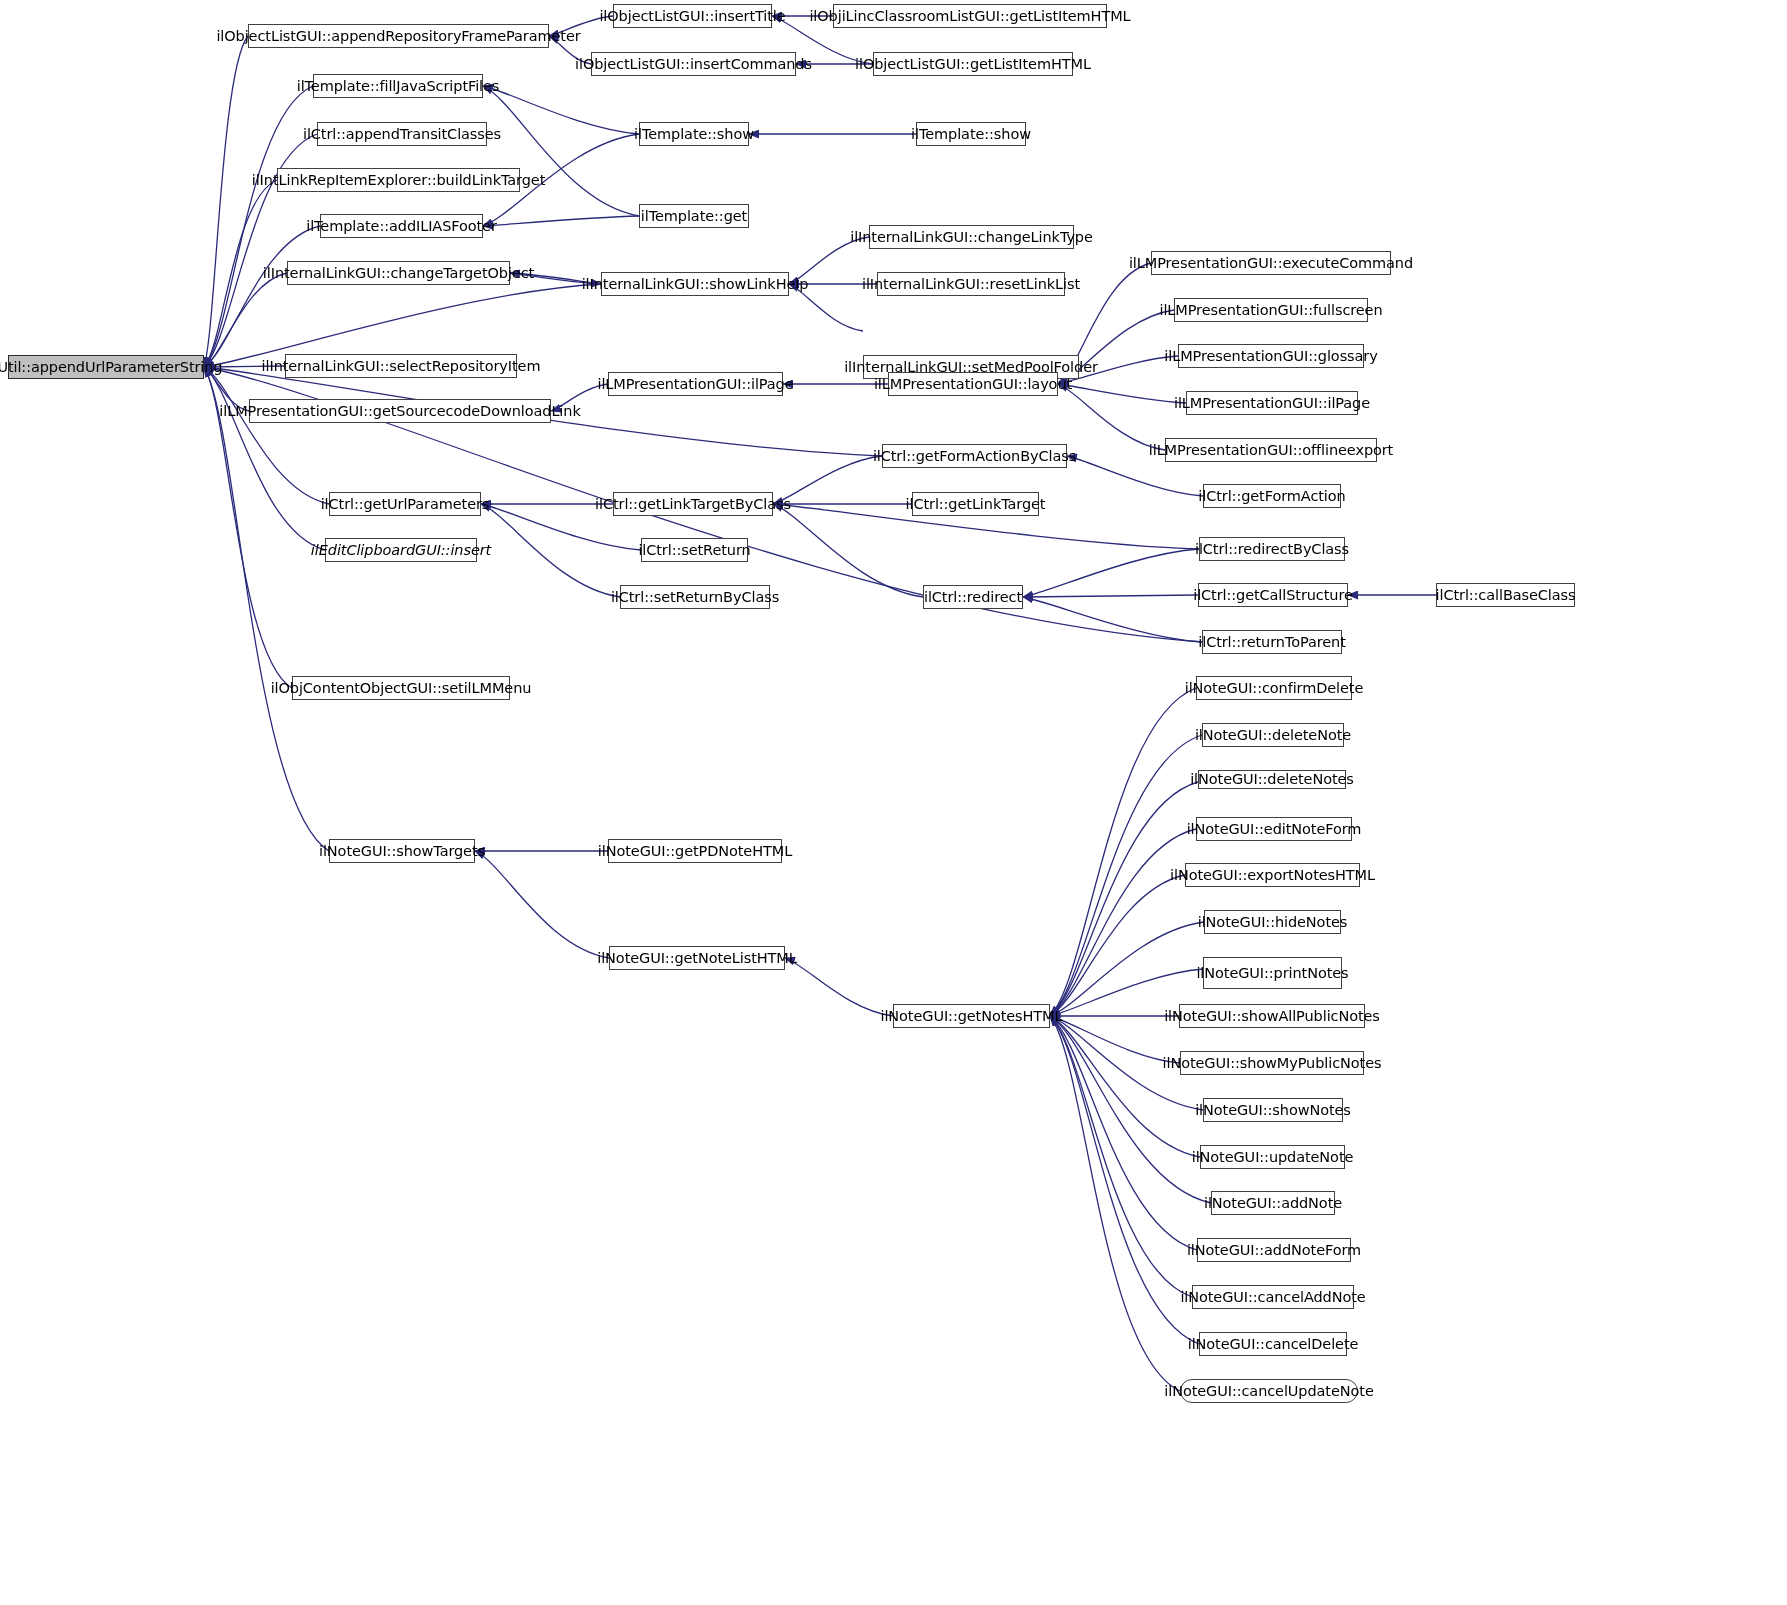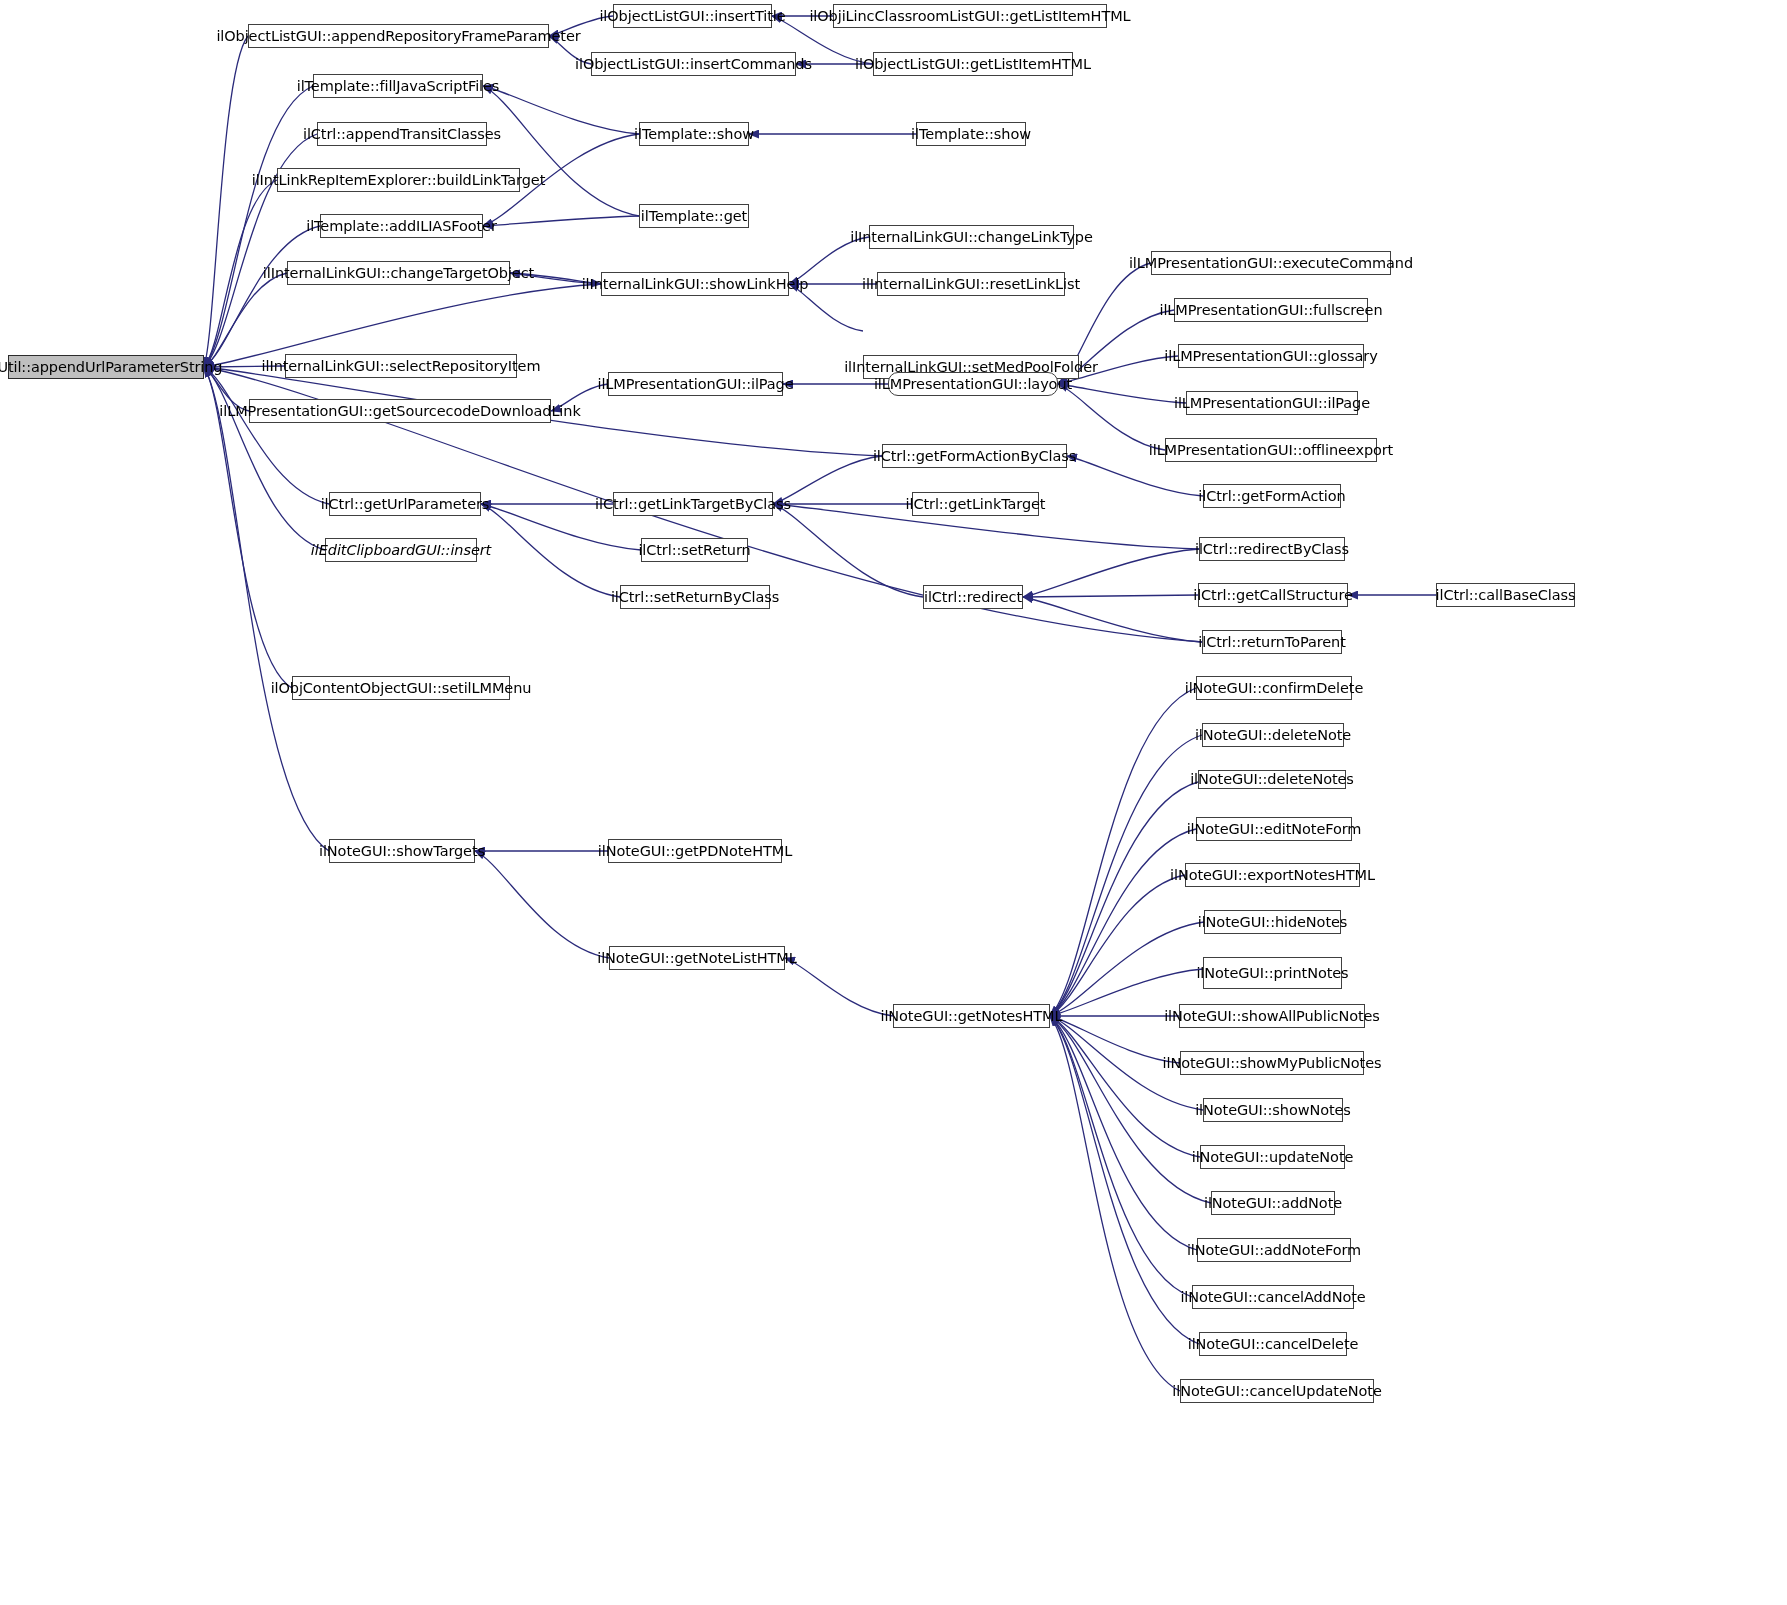--- a/index.html
+++ b/index.html
@@ -122,21 +122,21 @@
       <div class="node" style="left: 916px; top: 122px; width: 110px; height: 24px;">ilTemplate::show</div>
       <div class="node" style="left: 639px; top: 204px; width: 110px; height: 24px;">ilTemplate::get</div>
       <div class="node" style="left: 287px; top: 261px; width: 223px; height: 24px;">ilInternalLinkGUI::changeTargetObject</div>
       <div class="node" style="left: 601px; top: 272px; width: 188px; height: 24px;">ilInternalLinkGUI::showLinkHelp</div>
       <div class="node" style="left: 869px; top: 225px; width: 205px; height: 24px;">ilInternalLinkGUI::changeLinkType</div>
       <div class="node" style="left: 877px; top: 272px; width: 188px; height: 24px;">ilInternalLinkGUI::resetLinkList</div>
       <div class="node" style="left: 863px; top: 319px; width: 216px; height: 24px; margin-top: 36px;">ilInternalLinkGUI::setMedPoolFolder</div>
       <div class="node" style="left: 285px; top: 354px; width: 232px; height: 24px;">ilInternalLinkGUI::selectRepositoryItem</div>
       <div class="node" style="left: 249px; top: 399px; width: 302px; height: 24px;">ilLMPresentationGUI::getSourcecodeDownloadLink</div>
       <div class="node" style="left: 608px; top: 372px; width: 175px; height: 24px;">ilLMPresentationGUI::ilPage</div>
-      <div class="node" style="left: 888px; top: 372px; width: 170px; height: 24px; border-radius: 10px;">ilLMPresentationGUI::layout</div>
+      <div class="node" style="left: 888px; top: 372px; width: 170px; height: 24px;">ilLMPresentationGUI::layout</div>
       <div class="node" style="left: 1151px; top: 251px; width: 240px; height: 24px;">ilLMPresentationGUI::executeCommand</div>
       <div class="node" style="left: 1174px; top: 298px; width: 194px; height: 24px;">ilLMPresentationGUI::fullscreen</div>
       <div class="node" style="left: 1178px; top: 344px; width: 186px; height: 24px;">ilLMPresentationGUI::glossary</div>
       <div class="node" style="left: 1186px; top: 391px; width: 172px; height: 24px;">ilLMPresentationGUI::ilPage</div>
       <div class="node" style="left: 1165px; top: 438px; width: 212px; height: 24px;">ilLMPresentationGUI::offlineexport</div>
       <div class="node" style="left: 882px; top: 444px; width: 185px; height: 24px;">ilCtrl::getFormActionByClass</div>
       <div class="node" style="left: 1203px; top: 484px; width: 138px; height: 24px;">ilCtrl::getFormAction</div>
       <div class="node" style="left: 329px; top: 492px; width: 152px; height: 24px;">ilCtrl::getUrlParameters</div>
       <div class="node" style="left: 613px; top: 492px; width: 160px; height: 24px;">ilCtrl::getLinkTargetByClass</div>
       <div class="node" style="left: 912px; top: 492px; width: 127px; height: 24px;">ilCtrl::getLinkTarget</div>
@@ -157,19 +157,19 @@
       <div class="node" style="left: 1204px; top: 910px; width: 137px; height: 24px;">ilNoteGUI::hideNotes</div>
       <div class="node" style="left: 1203px; top: 957px; width: 139px; height: 32px;">ilNoteGUI::printNotes</div>
       <div class="node" style="left: 1179px; top: 1004px; width: 186px; height: 24px;">ilNoteGUI::showAllPublicNotes</div>
       <div class="node" style="left: 1180px; top: 1051px; width: 184px; height: 24px;">ilNoteGUI::showMyPublicNotes</div>
       <div class="node" style="left: 1203px; top: 1098px; width: 140px; height: 24px;">ilNoteGUI::showNotes</div>
       <div class="node" style="left: 1200px; top: 1145px; width: 145px; height: 24px;">ilNoteGUI::updateNote</div>
       <div class="node" style="left: 1211px; top: 1191px; width: 124px; height: 24px;">ilNoteGUI::addNote</div>
       <div class="node" style="left: 1197px; top: 1238px; width: 154px; height: 24px;">ilNoteGUI::addNoteForm</div>
       <div class="node" style="left: 1192px; top: 1285px; width: 162px; height: 24px;">ilNoteGUI::cancelAddNote</div>
       <div class="node" style="left: 1199px; top: 1332px; width: 148px; height: 24px;">ilNoteGUI::cancelDelete</div>
-      <div class="node" style="left: 1180px; top: 1379px; width: 194px; height: 24px;">ilNoteGUI::cancelUpdateNote</div>
+      <div class="node" style="left: 1180px; top: 1379px; width: 178px; height: 24px; border-radius: 12px;">ilNoteGUI::cancelUpdateNote</div>
       <div class="node" style="left: 893px; top: 1004px; width: 157px; height: 24px;">ilNoteGUI::getNotesHTML</div>
       <div class="node" style="left: 609px; top: 946px; width: 176px; height: 24px;">ilNoteGUI::getNoteListHTML</div>
       <div class="node" style="left: 329px; top: 839px; width: 146px; height: 24px;">ilNoteGUI::showTargets</div>
       <div class="node" style="left: 608px; top: 839px; width: 174px; height: 24px;">ilNoteGUI::getPDNoteHTML</div>
     </div>
 </div>
 
 </body></html>

